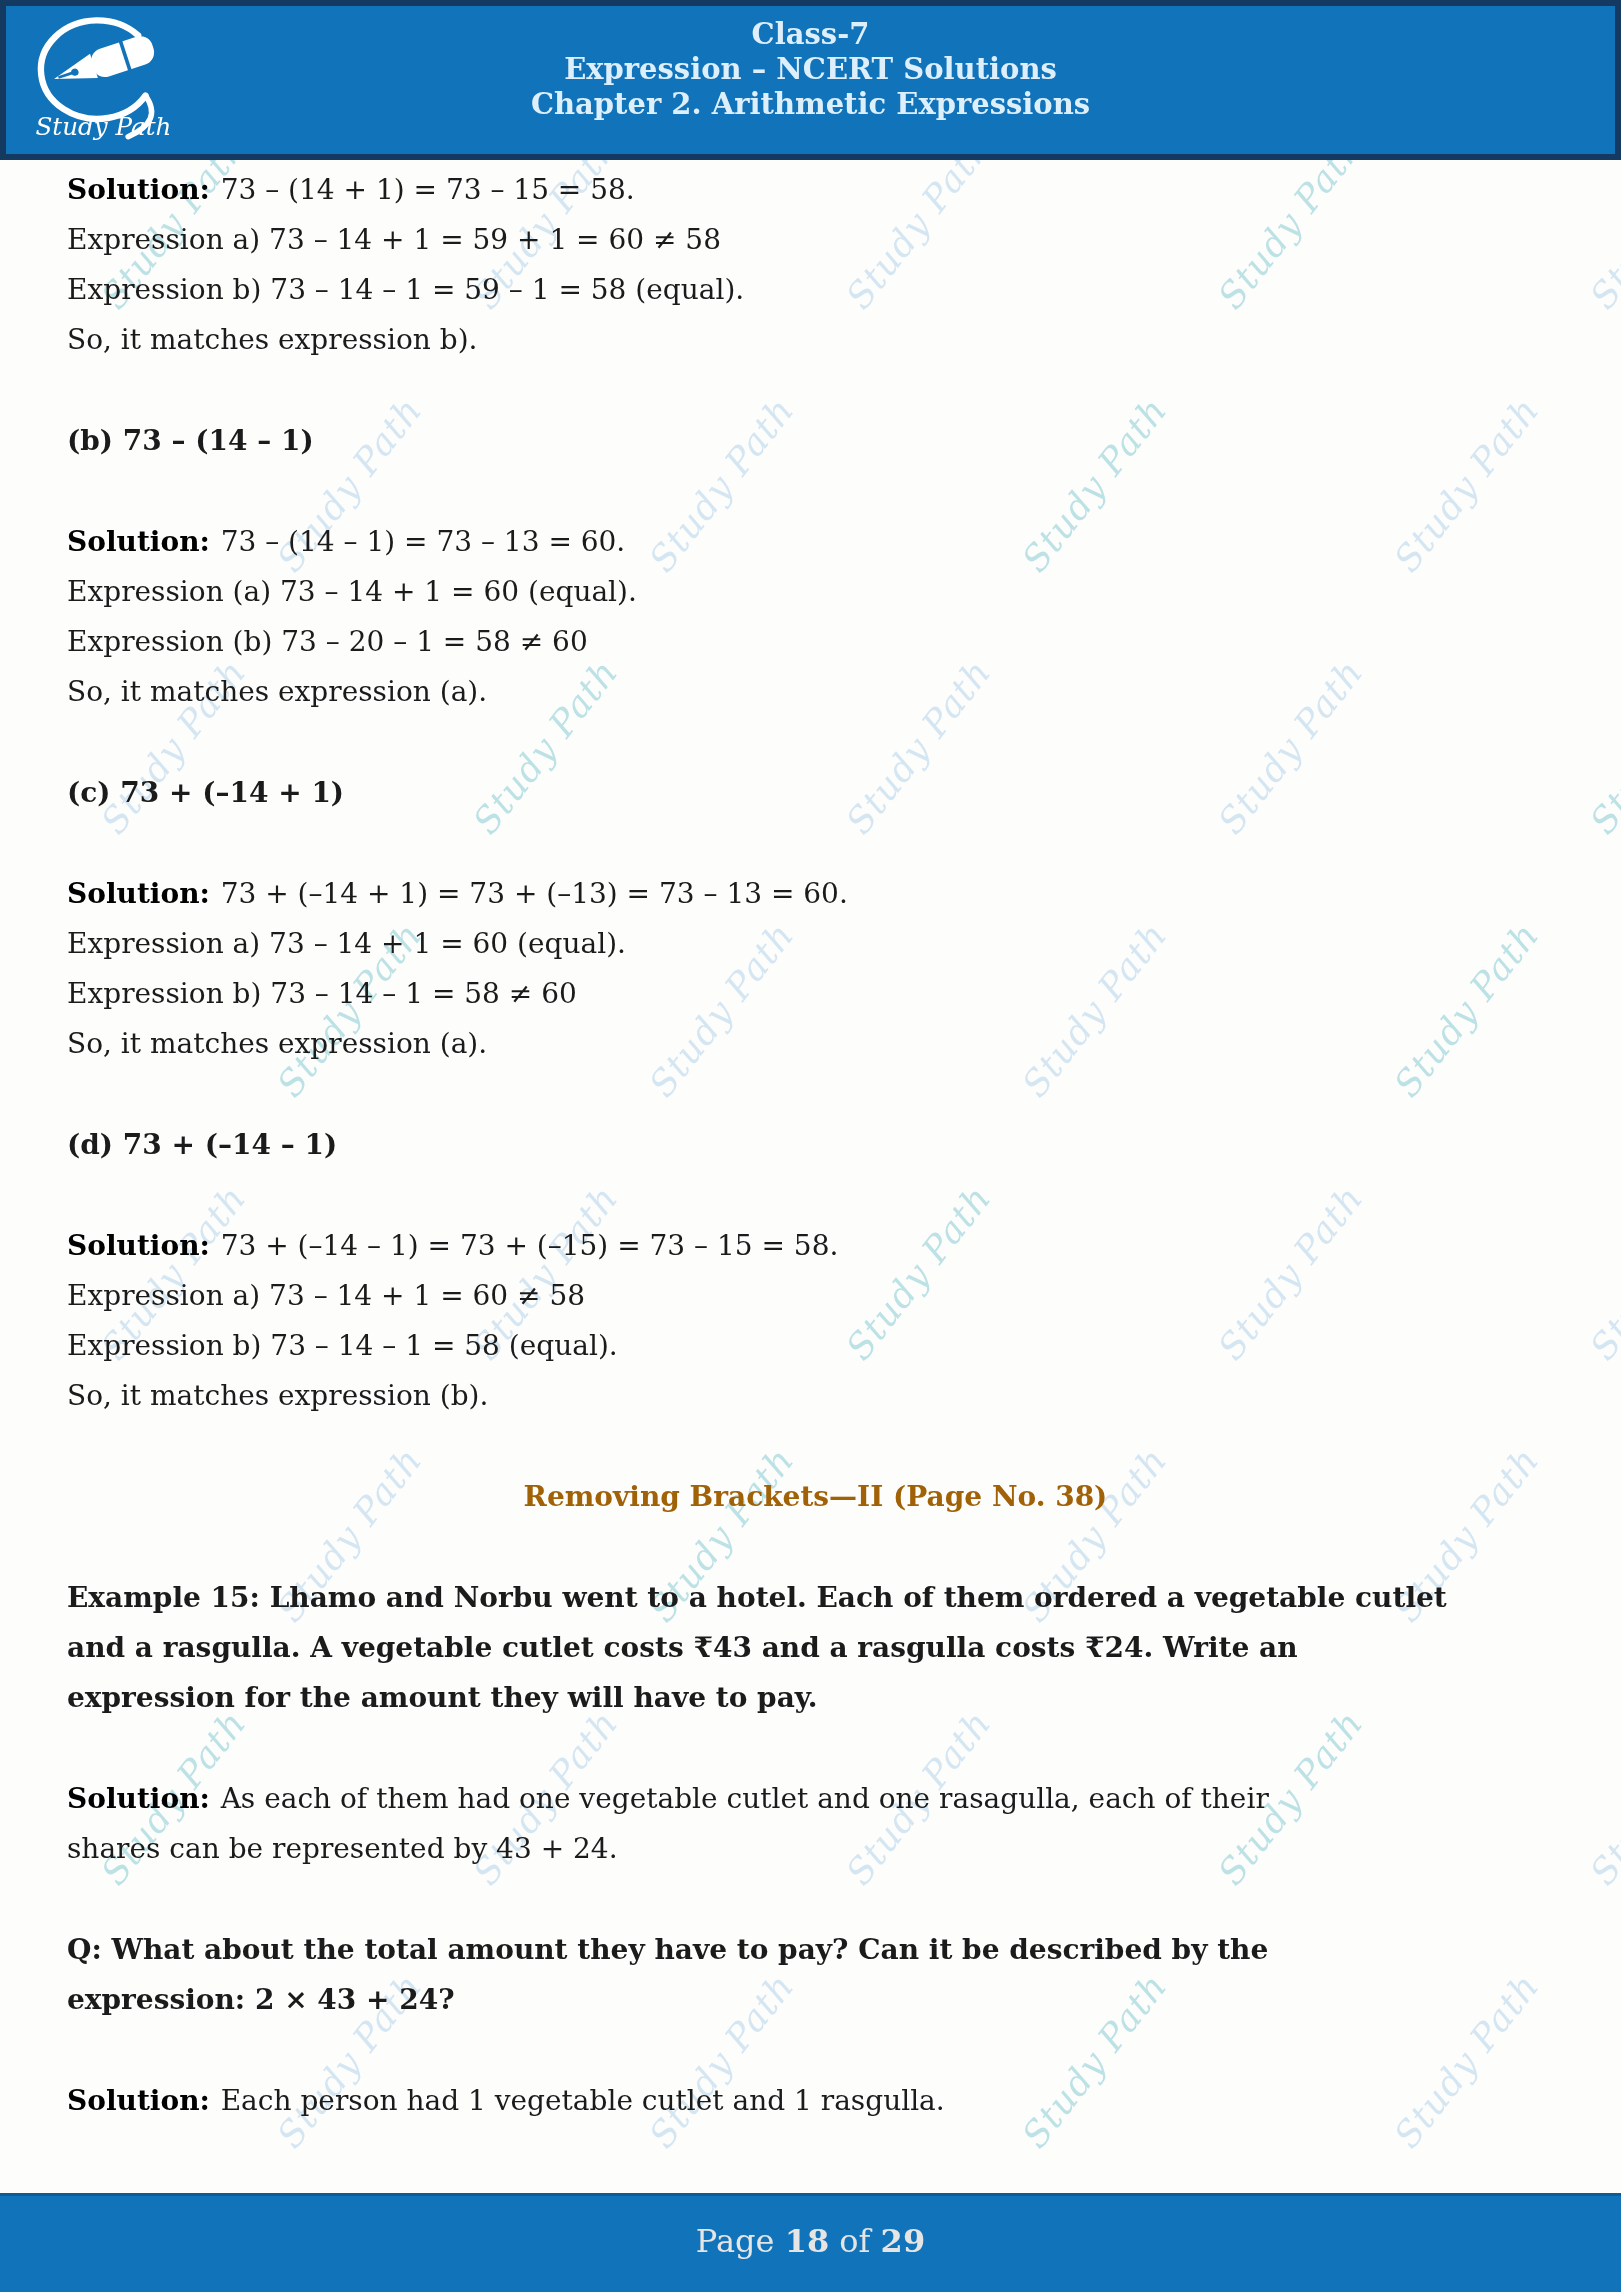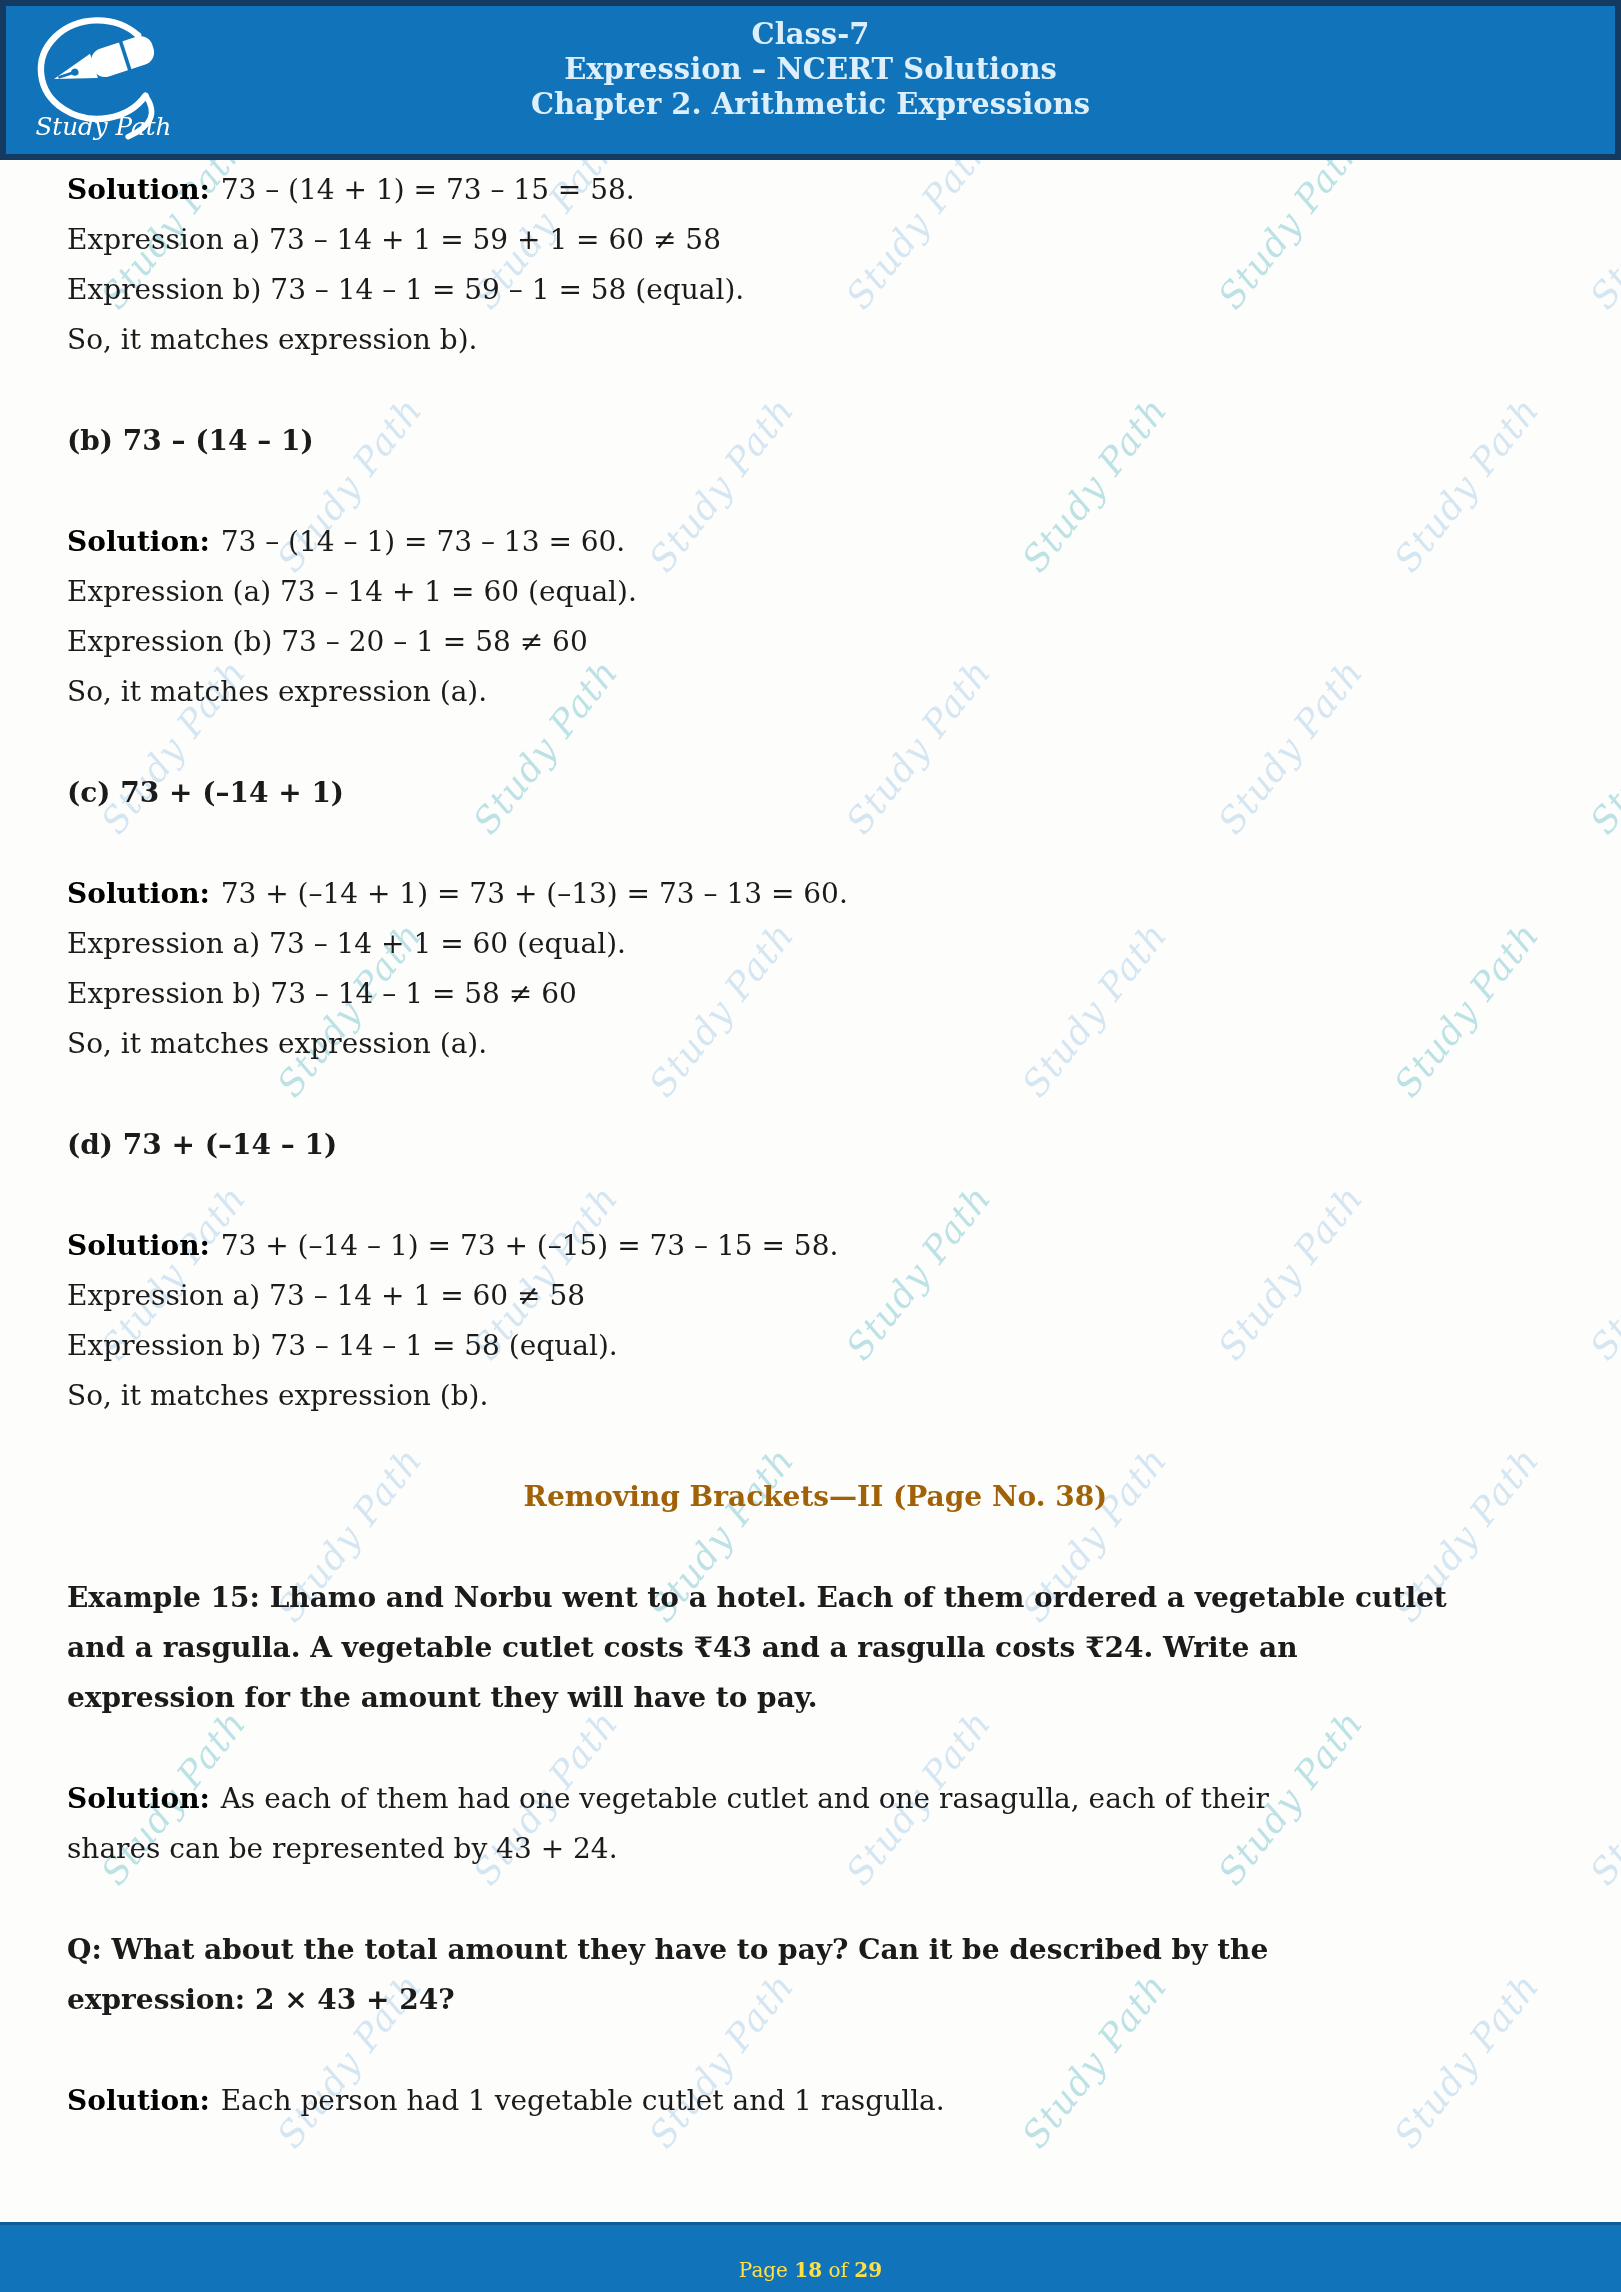--- a/index.html
+++ b/index.html
@@ -56,28 +56,28 @@
   .sol-label{color:#000000;font-weight:bold;margin-right:10.8px;}
   .heading-line{font-weight:bold;line-height:50px;white-space:nowrap;}
   .section-heading{
     font-weight:bold;color:#a16207;text-align:center;
     line-height:50px;white-space:nowrap;
   }
   .bold-line{font-weight:bold;line-height:50px;white-space:nowrap;}
 
   
   .footer{
-    position:absolute;left:0;right:0;bottom:0;height:71px;
+    position:absolute;left:0;right:0;bottom:0;height:100px;
     background:#1173b9;
     border-top:3.9px solid #0e5c96;
     box-sizing:border-box;
     z-index:2;
     text-align:center;
-    color:#fde047;
-    font-size:20px;
+    color:#e5e5e5;
+    font-size:32px;
     line-height:90px;
   }
   .footer .num{font-weight:bold;}
 </style>
 </head>
 <body>
 
 <div class="page">
 
   <div class="wm-layer">

